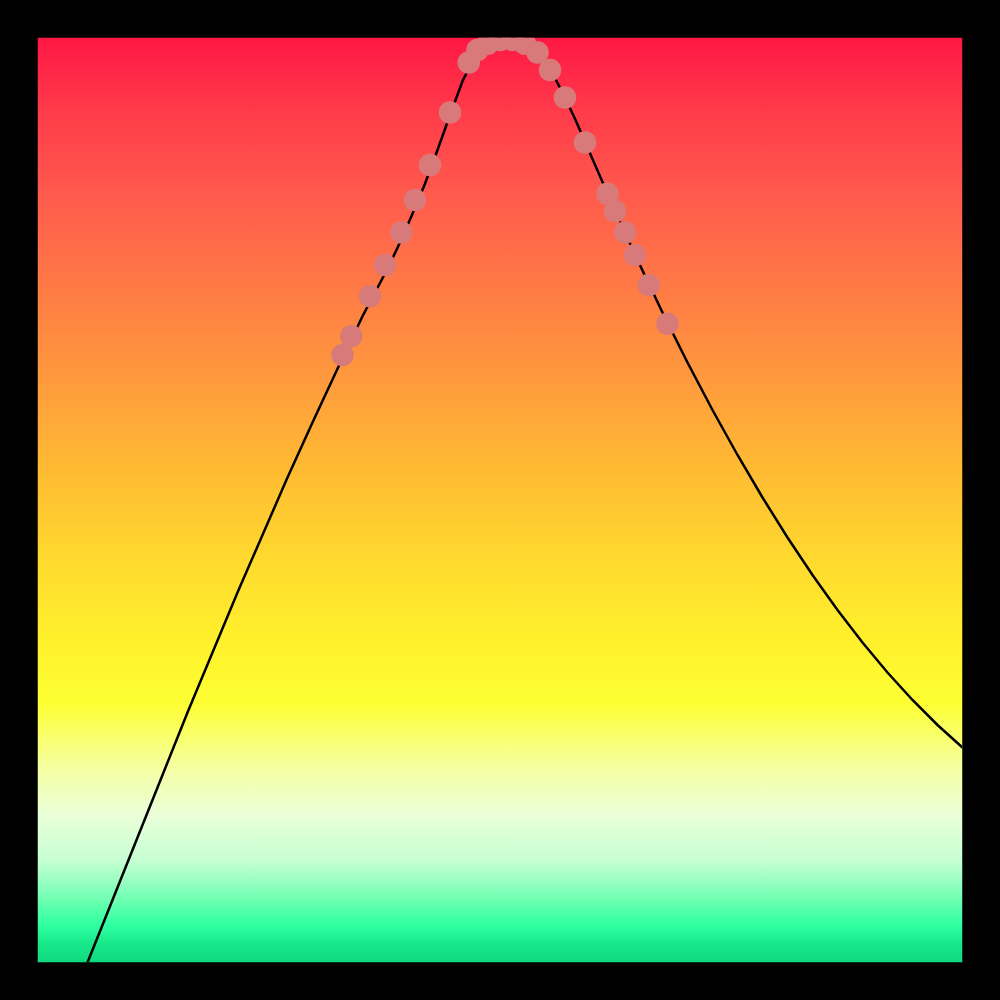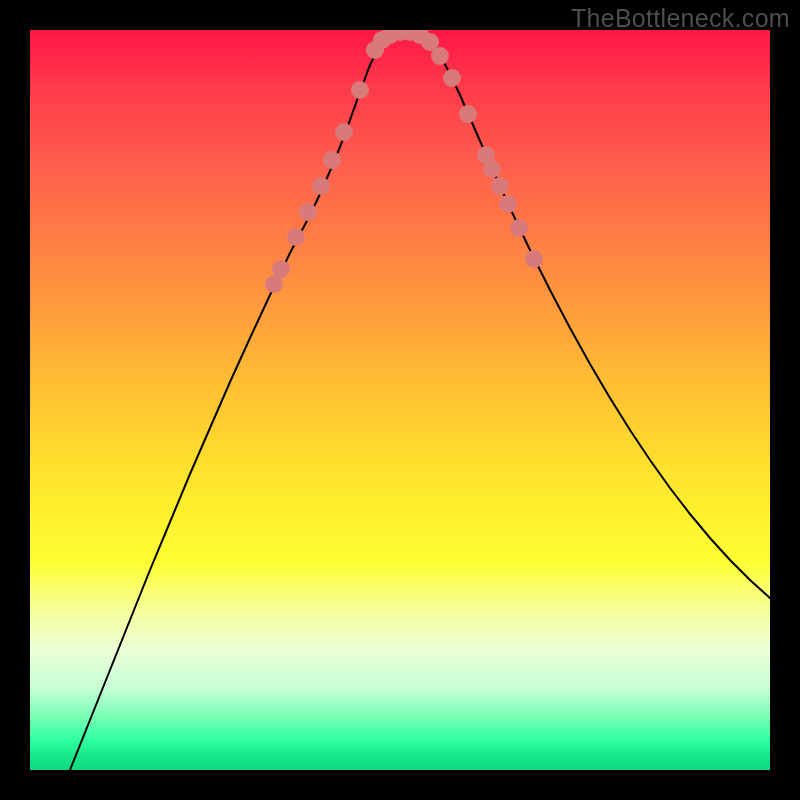--- a/index.html
+++ b/index.html
@@ -60,21 +60,20 @@
   }
   svg.curve {
     position: absolute;
     inset: 0;
   }
 </style>
 </head>
 <body>
 
 <div class="frame">
-  <div class="watermark">TheBottleneck.com</div>
   <div class="plot">
     <div class="gradient"></div>
     <svg class="curve" id="curve-svg" viewBox="0 0 740 740" preserveAspectRatio="none">
         <path d="M40 740 L60 690 L80 640 L100 590 L120 540 L140 492 L160 444 L180 398 L200 352 L220 308 L240 265 L250 244 L260 223 L270 204 L280 185 L290 164 L300 141 L310 117 L320 90 L330 62 L340 35 L350 15 L360 3 L370 0 L380 0 L390 3 L400 11 L410 25 L420 44 L430 65 L440 88 L460 134 L480 178 L500 220 L520 260 L540 298 L560 334 L580 368 L600 400 L620 430 L640 458 L660 484 L680 508 L700 530 L720 550 L740 568" fill="none" stroke="#000000" stroke-width="2" stroke-linecap="round"></path>
         <circle cx="244" cy="254" r="9" fill="#d97a7a"></circle>
         <circle cx="251" cy="239" r="9" fill="#d97a7a"></circle>
         <circle cx="266" cy="207" r="9" fill="#d97a7a"></circle>
         <circle cx="278" cy="182" r="9" fill="#d97a7a"></circle>
         <circle cx="291" cy="156" r="9" fill="#d97a7a"></circle>
         <circle cx="302" cy="130" r="9" fill="#d97a7a"></circle>

